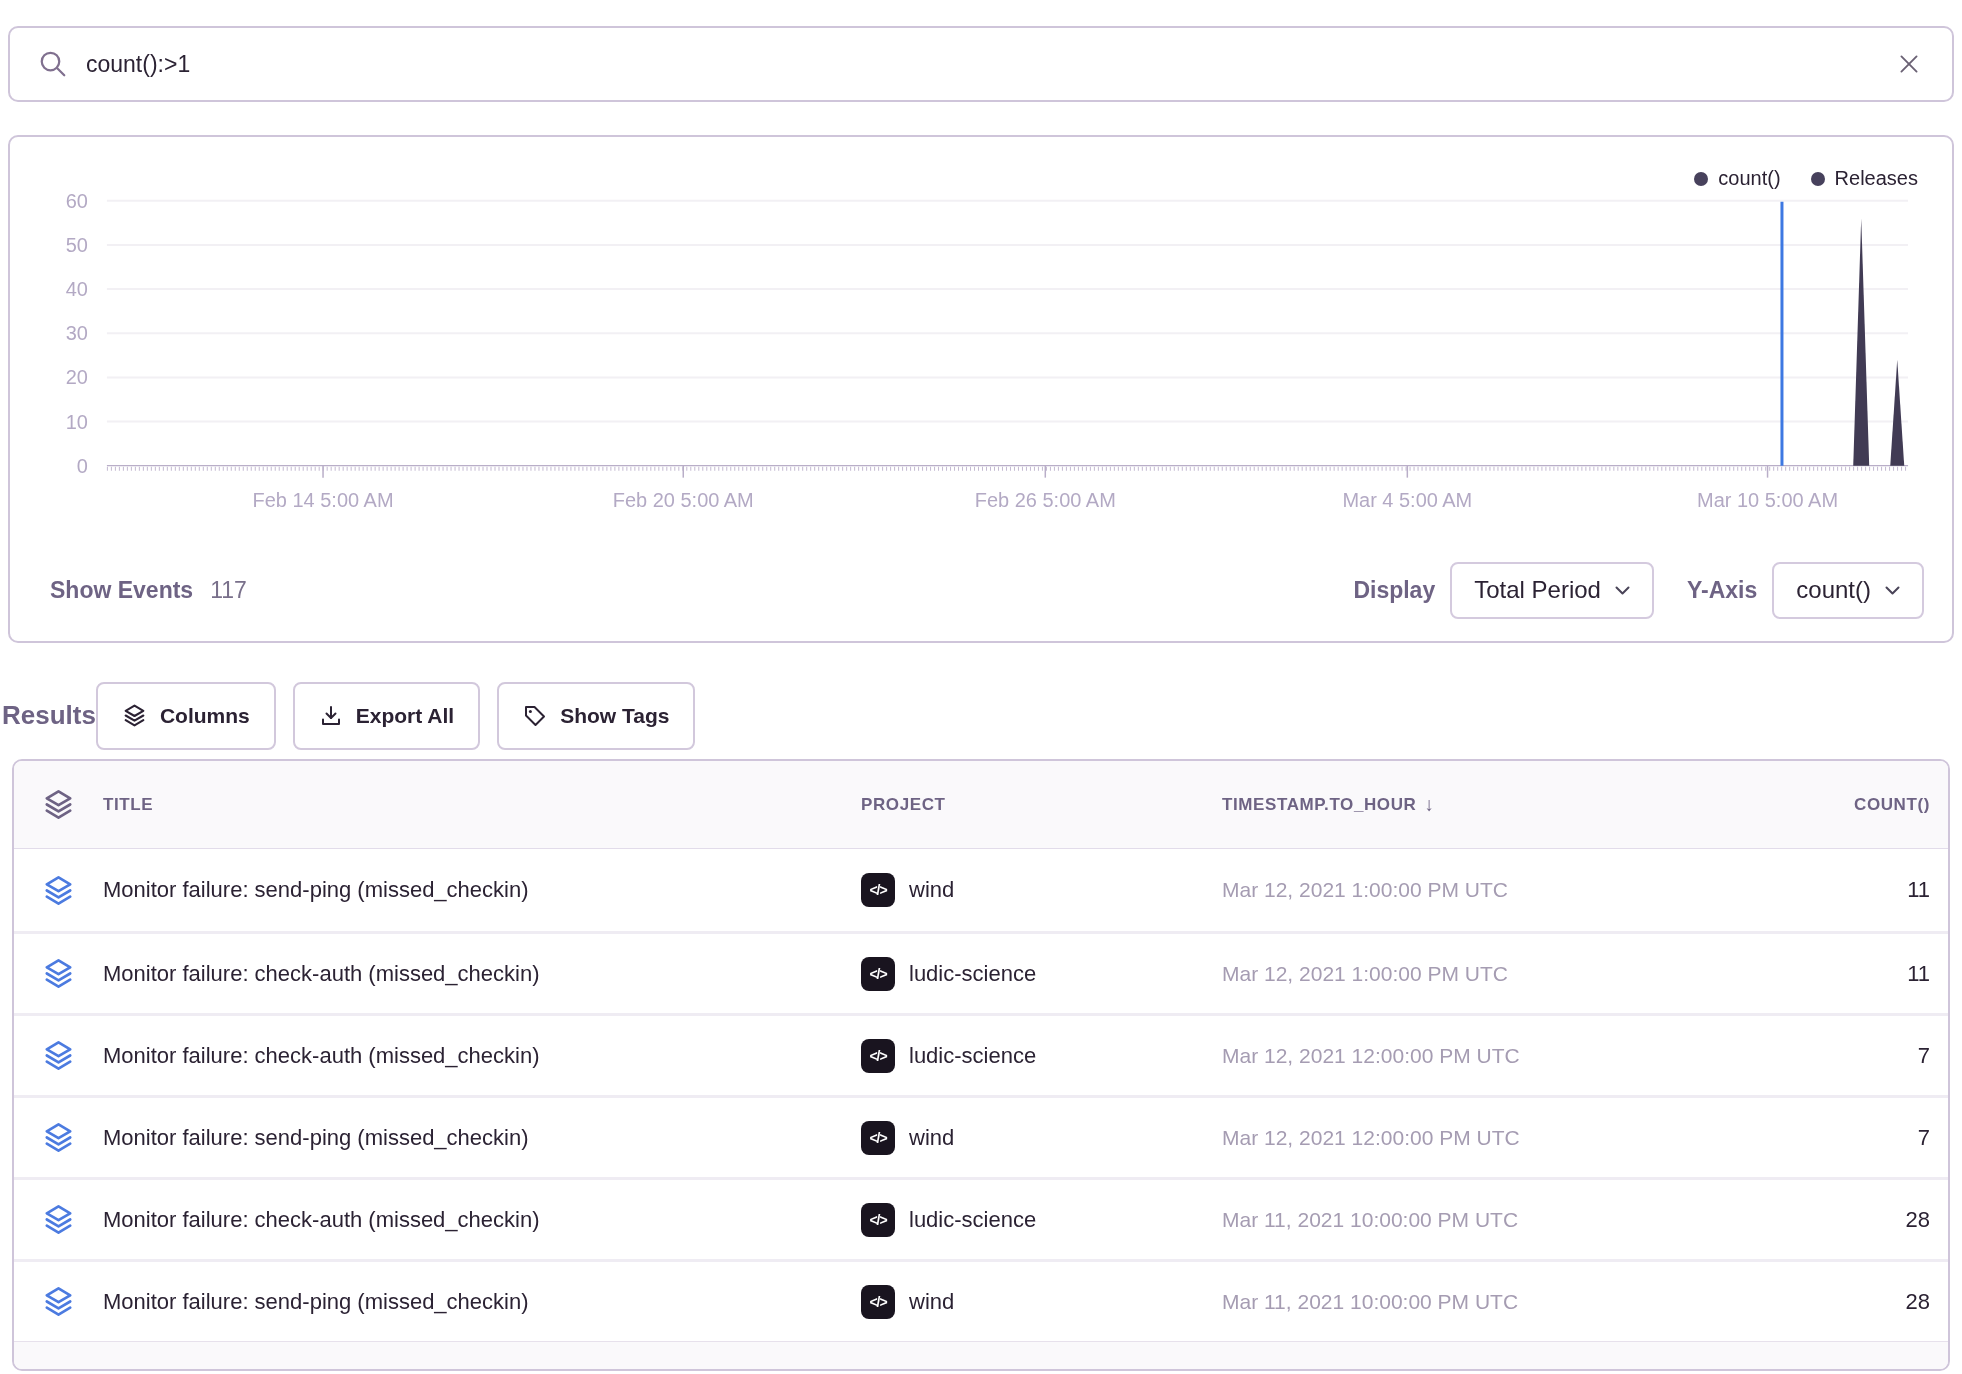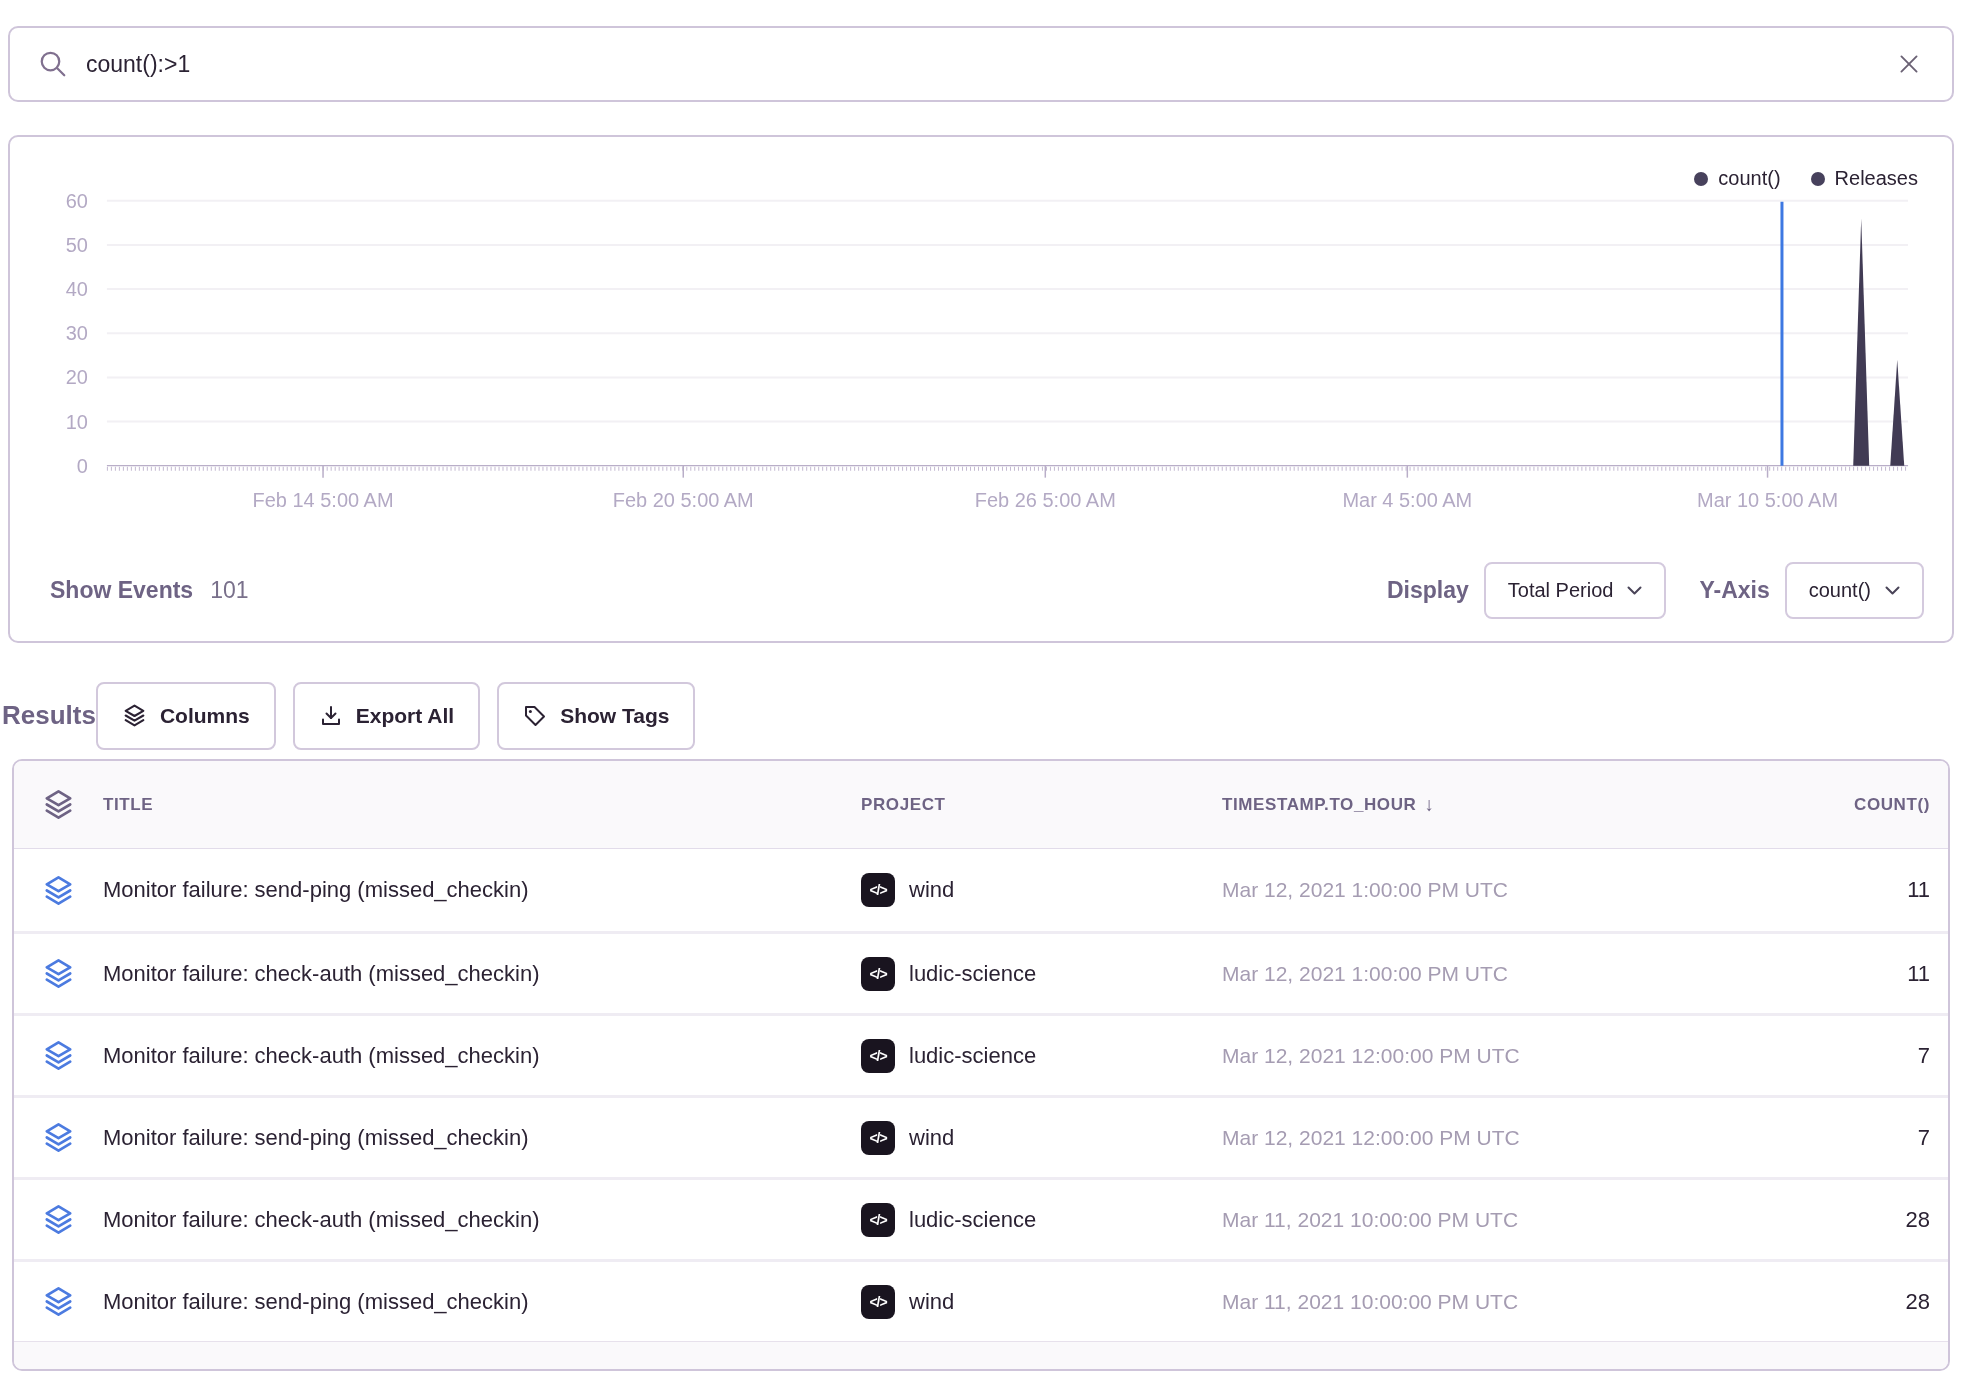--- a/index.html
+++ b/index.html
@@ -38,21 +38,21 @@
     display: flex; align-items: center; z-index: 2;
   }
   .tot-label { font-size: 23px; font-weight: 700; color: #6e6384; }
   .tot-value { font-size: 23px; color: #79708b; margin-left: 17px; }
   .footer-right { margin-left: auto; display: flex; align-items: center; }
   .ctl-label { font-size: 23px; font-weight: 700; color: #6e6384; }
   .dd-btn {
     display: flex; align-items: center; gap: 14px;
     height: 57px; padding: 12px 22px; margin-left: 15px;
     border: 2px solid #d4cade; border-radius: 8px; background: #fff;
-    font-size: 20px; color: #2b2233; cursor: pointer;
+    font-size: 24px; color: #2b2233; cursor: pointer;
   }
   .gap-lg { width: 33px; }
 
   
   .results-bar {
     margin: 40px 0 0; display: flex; align-items: center; justify-content: flex-start;
     height: 65px;
   }
   .results-title { font-size: 26px; font-weight: 700; color: #6e6384; margin-left: 2px; }
   .btn-group { display: flex; gap: 17px; }
@@ -148,21 +148,21 @@
       <text x="1398.7659999999998" y="371" text-anchor="middle" fill="#b3a9c4" font-size="20">Mar 4 5:00 AM</text>
       <line x1="1759.366" y1="330" x2="1759.366" y2="342" stroke="#b9aec8" stroke-width="1.5"></line>
       <text x="1759.366" y="371" text-anchor="middle" fill="#b3a9c4" font-size="20">Mar 10 5:00 AM</text>
       <line x1="1773.7900000000002" y1="65" x2="1773.7900000000002" y2="330" stroke="#3d78e2" stroke-width="3"></line>
       <polygon points="1845.122,330 1853.122,81.73333333333332 1861.122,330" fill="#413b54"></polygon>
       <polygon points="1882.182,330 1889.182,223.6 1896.182,330" fill="#413b54"></polygon>
     </svg>
 
   <div class="chart-footer">
     <span class="tot-label">Show Events</span>
-    <span class="tot-value">101</span>
+    <span class="tot-value">117</span>
     <div class="footer-right">
       <span class="ctl-label">Display</span>
       <button class="dd-btn">
         <span>Total Period</span>
         <span class="icon">
           <svg class="glyph" width="15" height="9" viewBox="0 0 15 9" fill="none" stroke="#4a4458" stroke-width="2" stroke-linecap="round" stroke-linejoin="round">
               <polyline points="1.5,1.5 7.5,7.5 13.5,1.5"></polyline>
             </svg>
         </span>
       </button>

